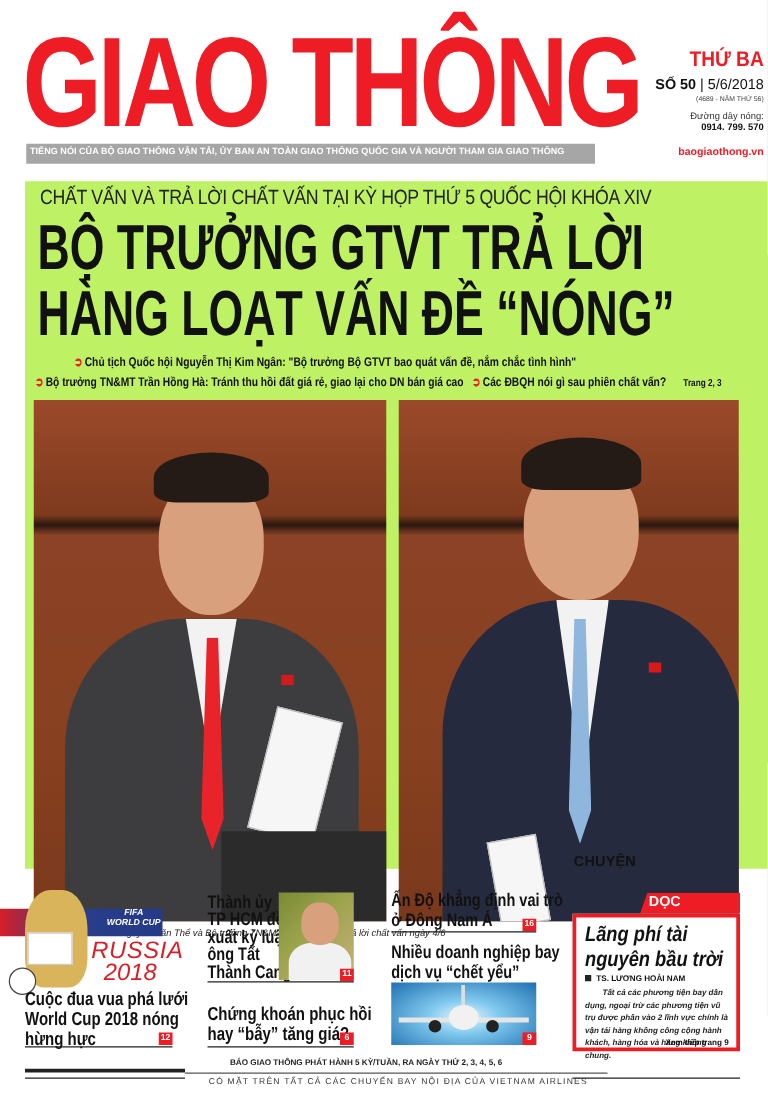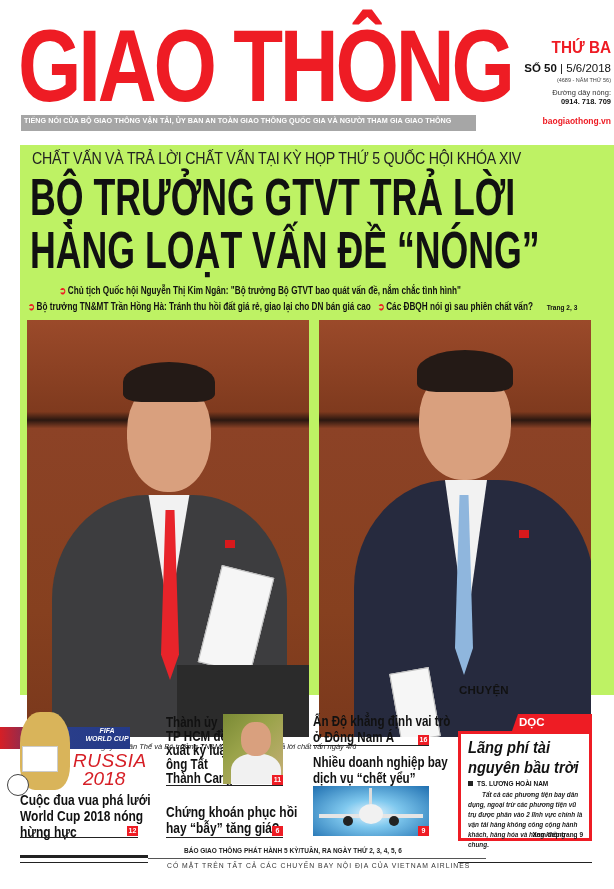--- a/index.html
+++ b/index.html
@@ -125,21 +125,21 @@
 <div class="masthead">
   <div class="logo">GIAO THÔNG</div>
   <div class="tagline">TIẾNG NÓI CỦA BỘ GIAO THÔNG VẬN TẢI, ỦY BAN AN TOÀN GIAO THÔNG QUỐC GIA VÀ NGƯỜI THAM GIA GIAO THÔNG</div>
   <div class="dateline">
     <div class="weekday">THỨ BA</div>
     <div class="issue-row">
       <span class="num">SỐ 50</span><span> | </span><span>5/6/2018</span>
     </div>
     <div class="issue-sub">(4689 - NĂM THỨ 56)</div>
     <div class="hotline-label">Đường dây nóng:</div>
-    <div class="hotline">0914. 718. 709</div>
+    <div class="hotline">0914. 799. 570</div>
     <div class="website">baogiaothong.vn</div>
   </div>
 </div>
 
 <div class="lead">
   <div class="kicker">CHẤT VẤN VÀ TRẢ LỜI CHẤT VẤN TẠI KỲ HỌP THỨ 5 QUỐC HỘI KHÓA XIV</div>
   <div class="headline">
     <div>BỘ TRƯỞNG GTVT TRẢ LỜI</div>
     <div>HÀNG LOẠT VẤN ĐỀ “NÓNG”</div>
   </div>

